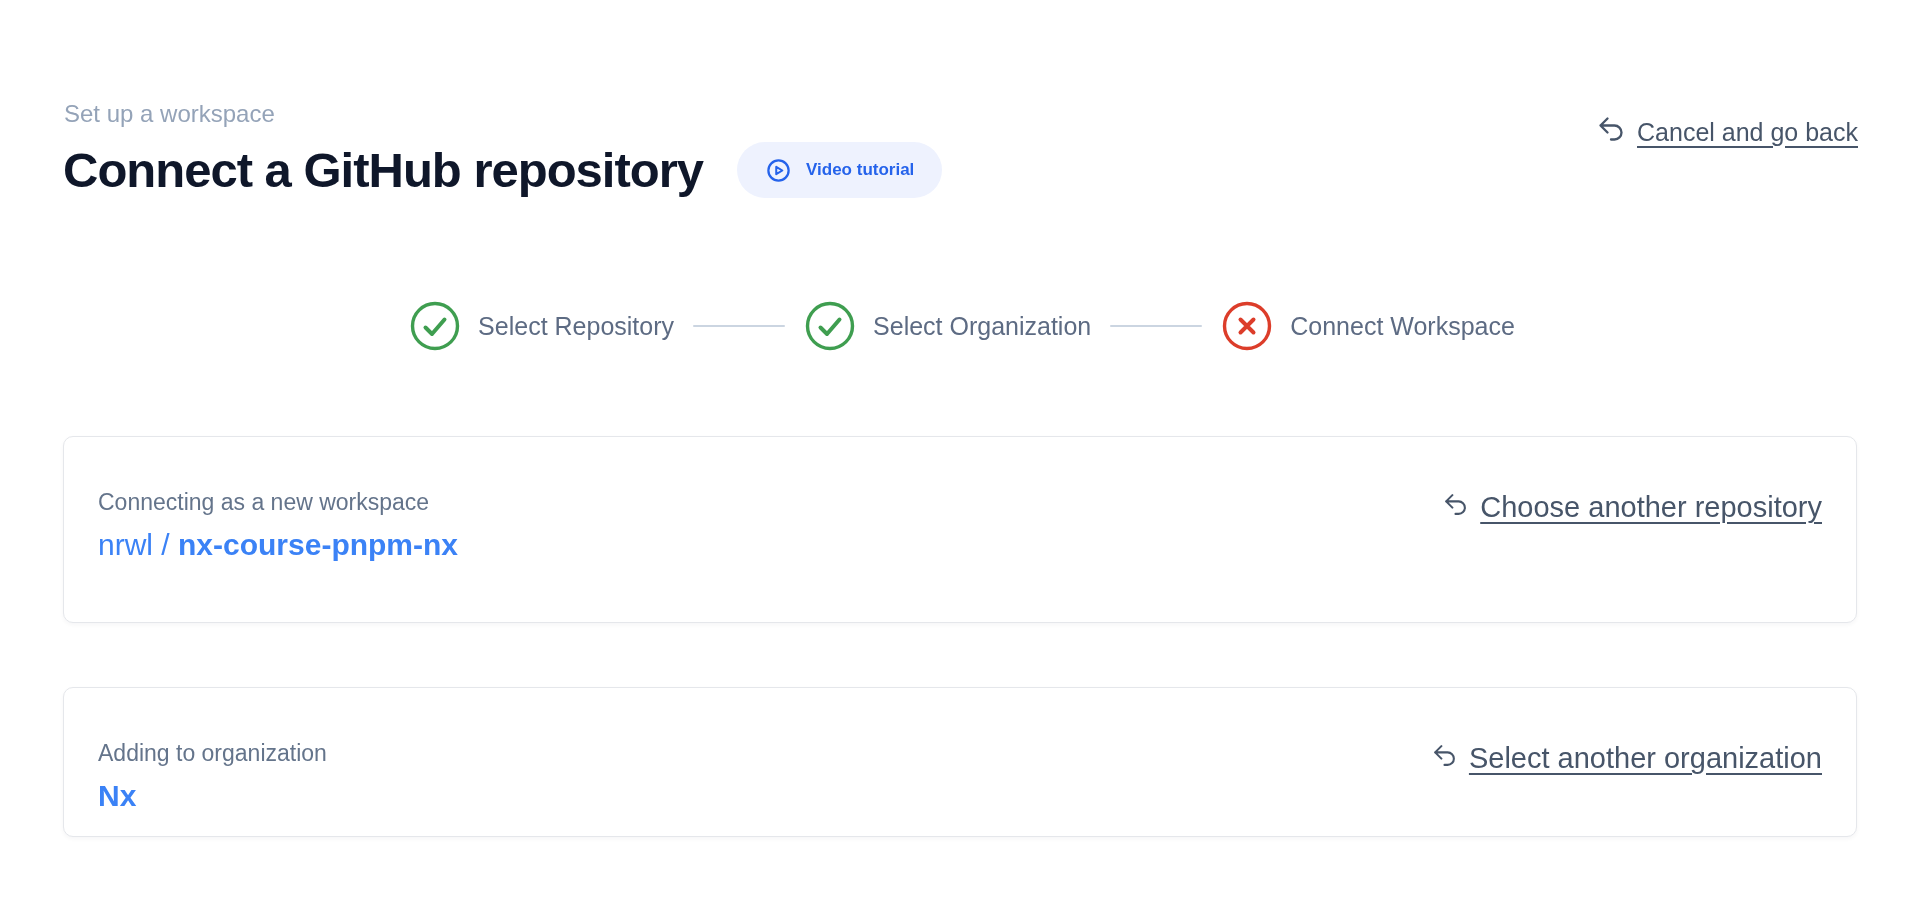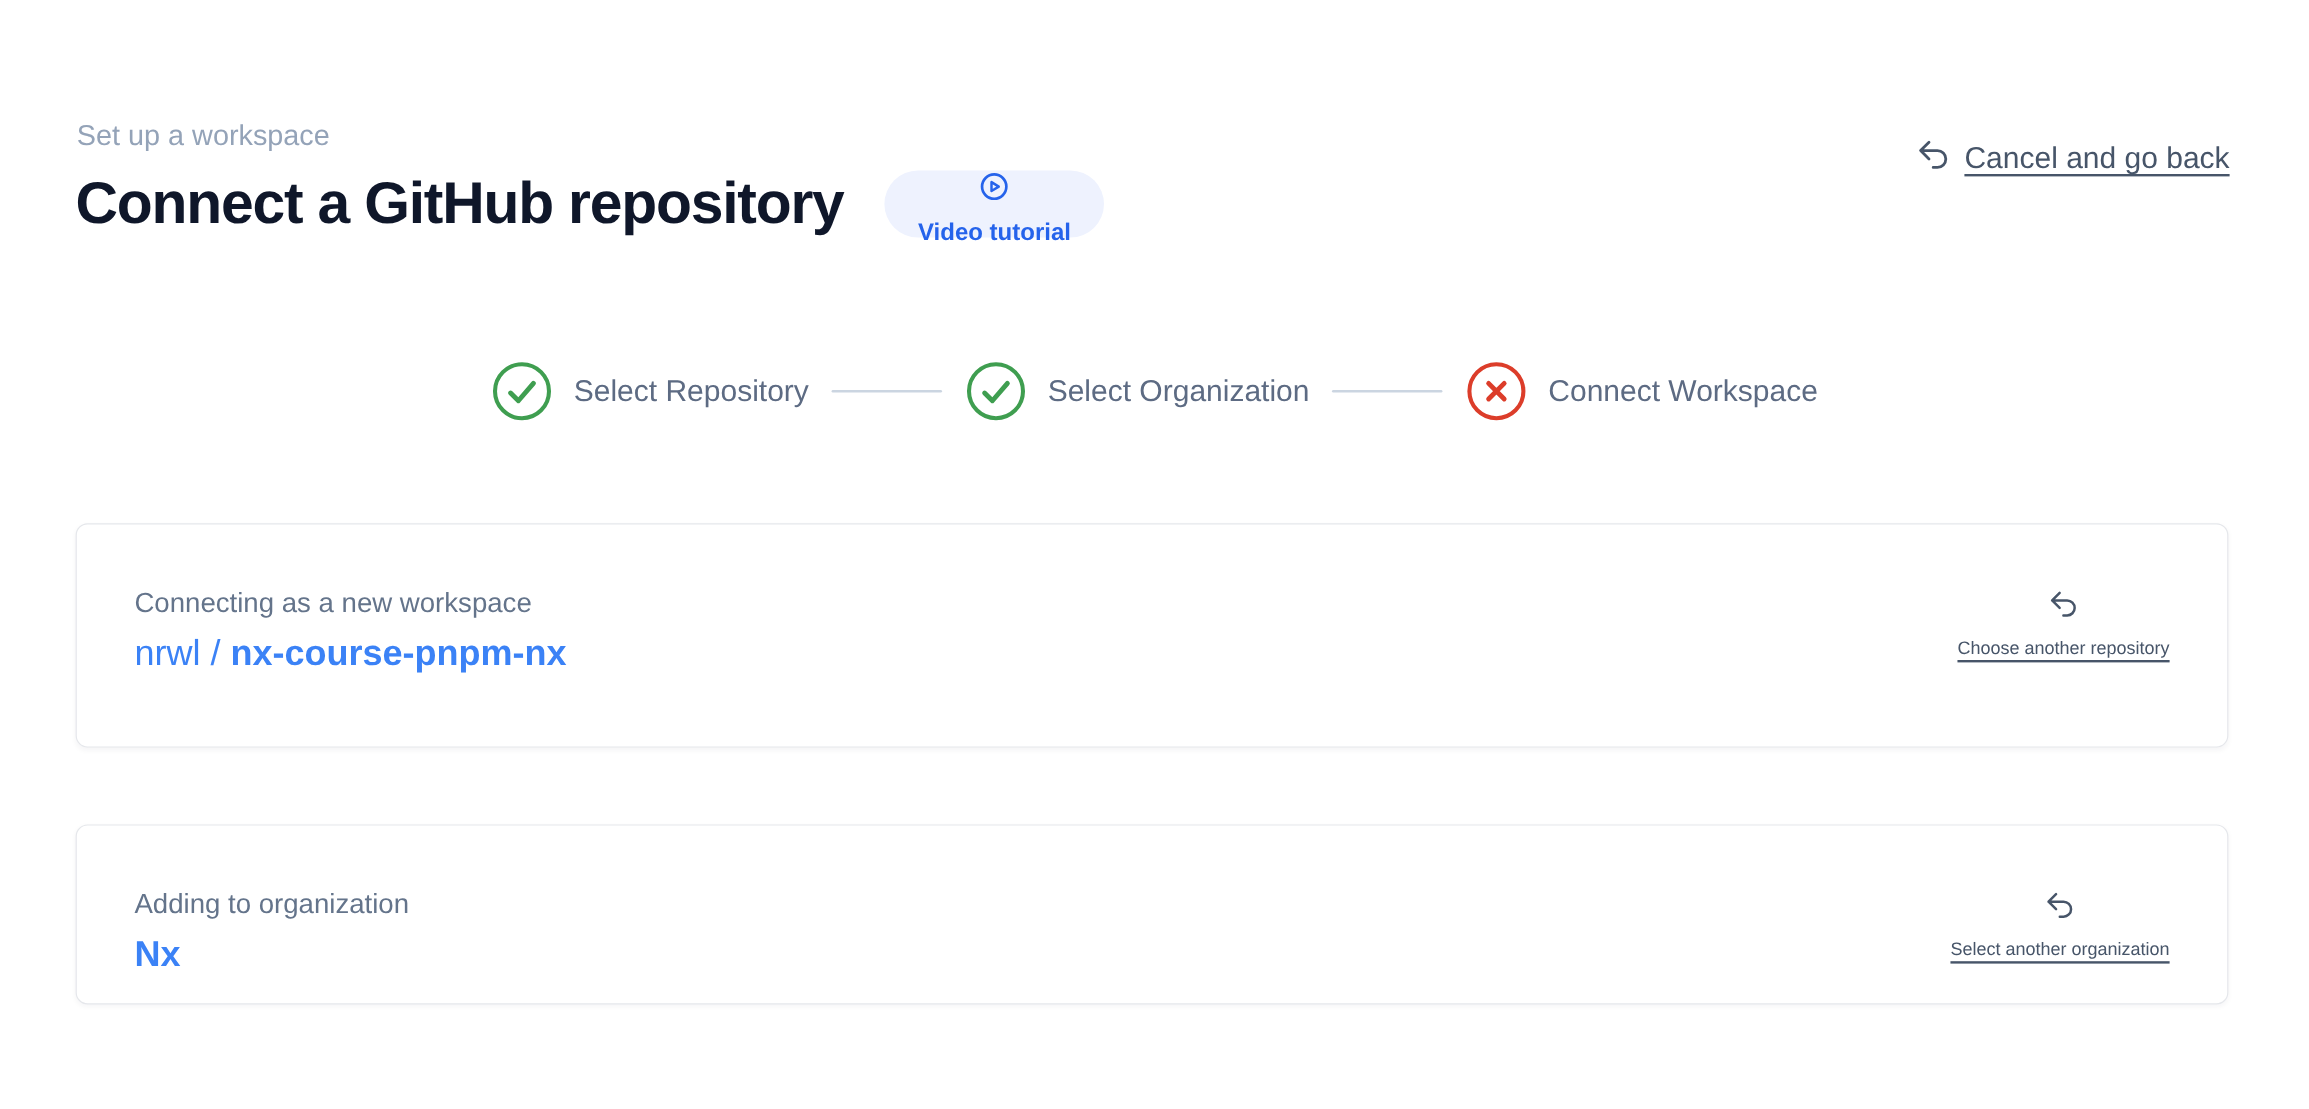--- a/index.html
+++ b/index.html
@@ -8,50 +8,50 @@
 
   .eyebrow { position: absolute; left: 64px; top: 100px;
     font-size: 24px; color: #94a3b8; font-weight: 400; }
 
   .title-row { position: absolute; left: 63px; top: 142px;
     display: flex; align-items: center; gap: 34px; }
   .page-title { font-size: 49px; font-weight: 800; color: #0f172a; letter-spacing: -1px; }
 
   .video-badge { display: inline-flex; align-items: center; gap: 14px;
     height: 56px; padding: 0 28px; background: #eef2fe; border-radius: 28px;
-    color: #2563eb; font-weight: 700; font-size: 20px; cursor: pointer; flex-direction: column; }
+    color: #2563eb; font-weight: 700; font-size: 17px; cursor: pointer; }
   .video-badge svg { display: block; }
 
   .link { display: inline-flex; align-items: center; gap: 12px;
     color: #475569; cursor: pointer; }
   .link .link-text { text-decoration: underline; text-underline-offset: 5px;
     text-decoration-thickness: 1.5px; }
   .link svg { flex: 0 0 auto; }
 
   .cancel-link { position: absolute; top: 90px; right: 66px; font-size: 25px; margin-top: 25px; }
 
   .stepper { position: absolute; top: 300px; left: 0; width: 100%;
     display: flex; justify-content: center; align-items: center; }
   .step { display: flex; align-items: center; gap: 17px;
     font-size: 25px; color: #5d6b83; font-weight: 500; }
   .step-icon { width: 52px; height: 52px; }
   .connector { width: 92px; height: 2px; background: #cbd5e1; margin: 0 19px; border-radius: 1px; }
 
   .card { position: absolute; left: 63px; width: 1794px; background: #ffffff;
     border: 1px solid #e5e7eb; border-radius: 10px;
     box-shadow: 0 2px 4px rgba(15,23,42,0.04);
-    padding: 52px 48px; display: flex; justify-content: space-between; align-items: flex-start; }
+    padding: 52px 34px; display: flex; justify-content: space-between; align-items: flex-start; }
   .card-repo { top: 436px; height: 187px; }
   .card-org  { top: 687px; height: 150px; }
 
   .card-label { font-size: 23px; color: #64748b; }
   .card-value { margin-top: 12px; font-size: 30px; color: #3b82f6; }
   .value-prefix { font-weight: 500; }
   .value-name { font-weight: 700; }
-  .card-action { font-size: 15px; margin-top: 2px; flex-direction: column; }
+  .card-action { font-size: 29px; margin-top: 2px; }
 </style>
 </head>
 <body>
 
 <div class="eyebrow">Set up a workspace</div>
 
 <a class="link cancel-link">
   <span>
     <svg width="28" height="28" viewBox="0 0 24 24" fill="none" stroke="#475569" stroke-width="2" stroke-linecap="round" stroke-linejoin="round">
         <path d="M9 15 3 9m0 0 6-6M3 9h12a6 6 0 0 1 0 12h-3"></path>

